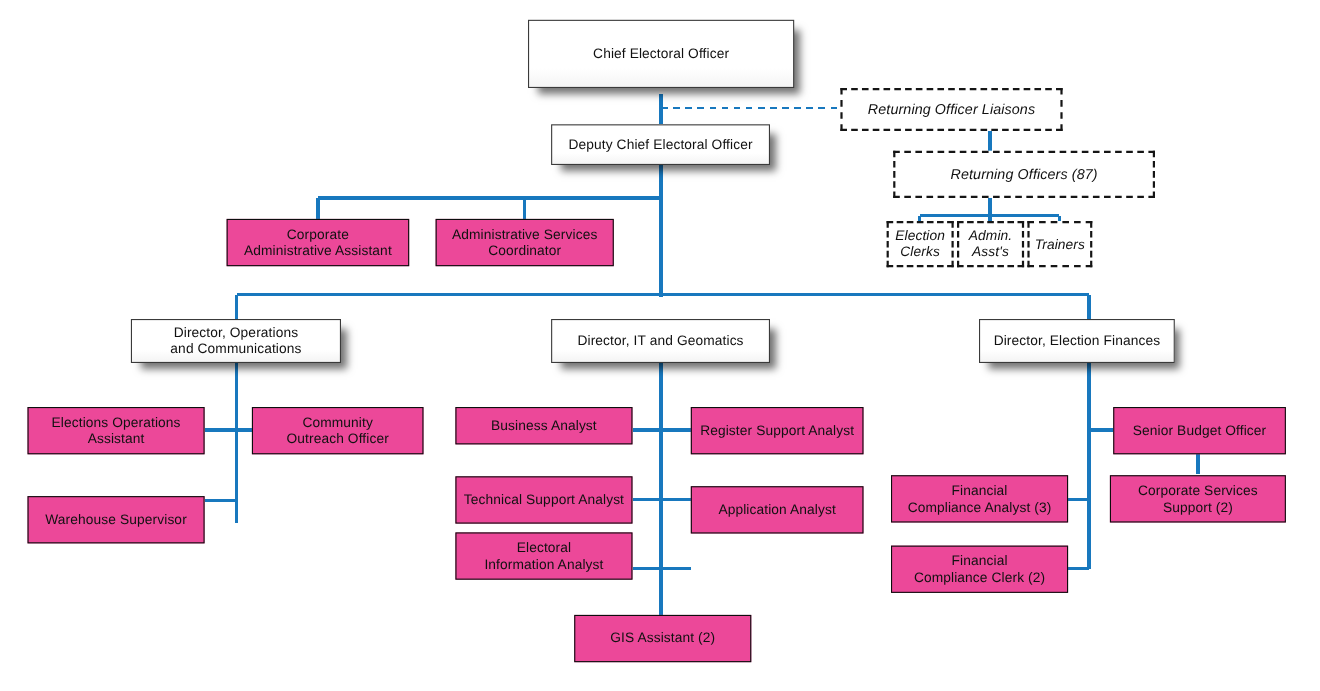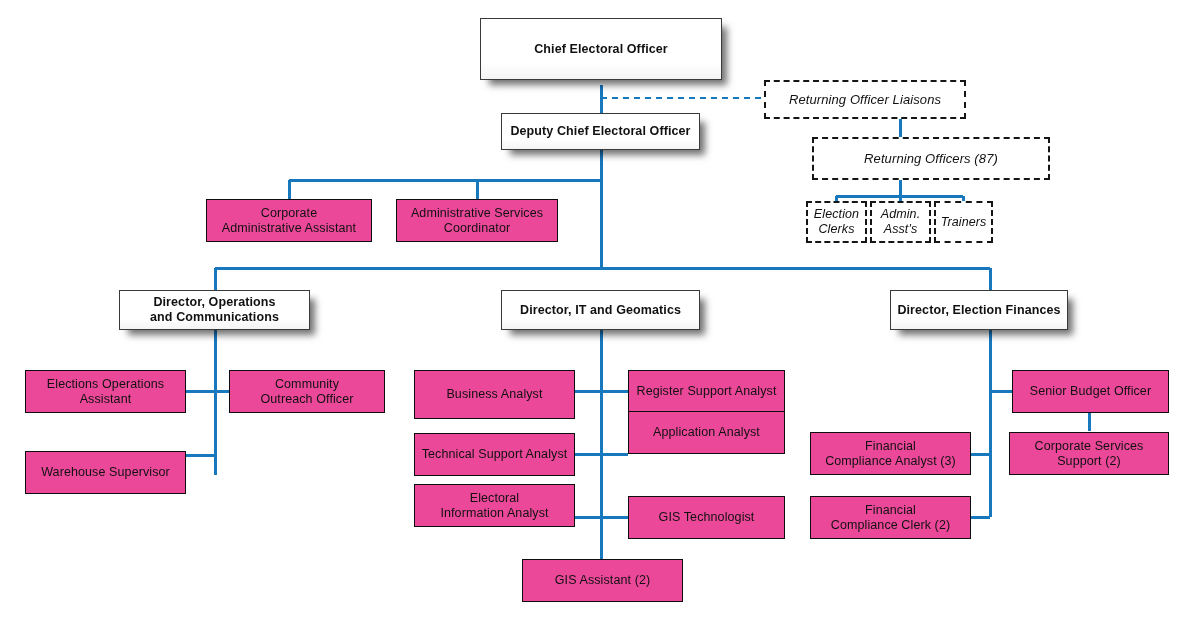--- a/index.html
+++ b/index.html
@@ -40,21 +40,21 @@
     z-index:5;
   }
   
   .node.plain{
     border:1.3px solid #0d0d0d;
     font-weight:400;
   }
   
   .node.exec{
     border:1.3px solid #3a3a3a;
-    font-weight:700;
+    font-weight:400;
     box-shadow:7px 7px 7px -2px rgba(0,0,0,0.55);
     background:linear-gradient(180deg,#ffffff 0%,#ffffff 72%,#f4f4f4 100%);
   }
   
   .node.dashed{
     border:2px dashed #151515;
     font-style:italic;
     font-weight:400;
     font-size:13px;
     background:#ffffff;
@@ -174,44 +174,41 @@
 
   <div class="node plain" style="left:229px; top:370px; width:156px; height:43px;">
     <span class="lbl">Community
 Outreach Officer</span>
   </div>
 
   <div class="node plain" style="left:25px;  top:434px; width:161px; height:43px;margin-top:17px;">
     <span class="lbl">Warehouse Supervisor</span>
   </div>
 
-  <div class="node plain" style="left:414px; top:370px; width:161px; height:49px;">
+  <div class="node plain" style="left:414px; top:370px; width:161px; height:34px;">
     <span class="lbl">Business Analyst</span>
   </div>
 
   <div class="node plain" style="left:628px; top:370px; width:157px; height:43px;">
     <span class="lbl">Register Support Analyst</span>
   </div>
 
   <div class="node plain" style="left:414px; top:433px; width:161px; height:43px;">
     <span class="lbl">Technical Support Analyst</span>
   </div>
 
-  <div class="node plain" style="left:628px; top:411px; width:157px; height:43px;">
+  <div class="node plain" style="left:628px; top:442px; width:157px; height:43px;">
     <span class="lbl">Application Analyst</span>
   </div>
 
   <div class="node plain" style="left:414px; top:484px; width:161px; height:43px;">
     <span class="lbl">Electoral
 Information Analyst</span>
   </div>
 
-  <div class="node plain" style="left:628px; top:496px; width:157px; height:43px;">
-    <span class="lbl">GIS Technologist</span>
-  </div>
 
   <div class="node plain" style="left:522px; top:559px; width:161px; height:43px;">
     <span class="lbl">GIS Assistant (2)</span>
   </div>
 
   <div class="node plain" style="left:1012px; top:370px; width:157px; height:43px;">
     <span class="lbl">Senior Budget Officer</span>
   </div>
 
   <div class="node plain" style="left:1009px; top:432px; width:160px; height:43px;">

